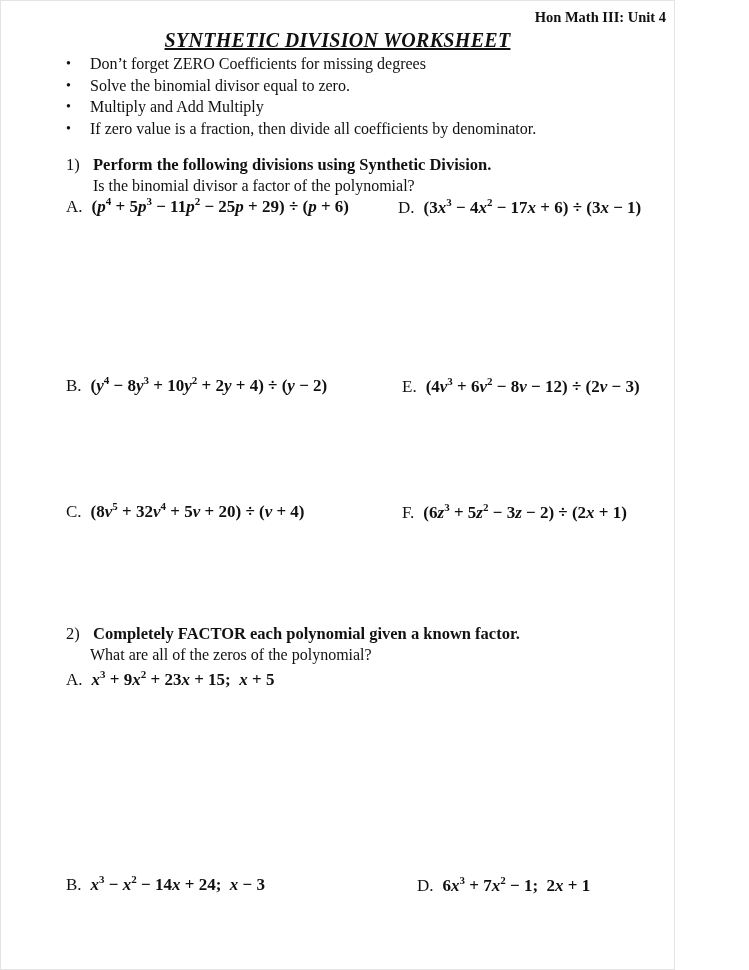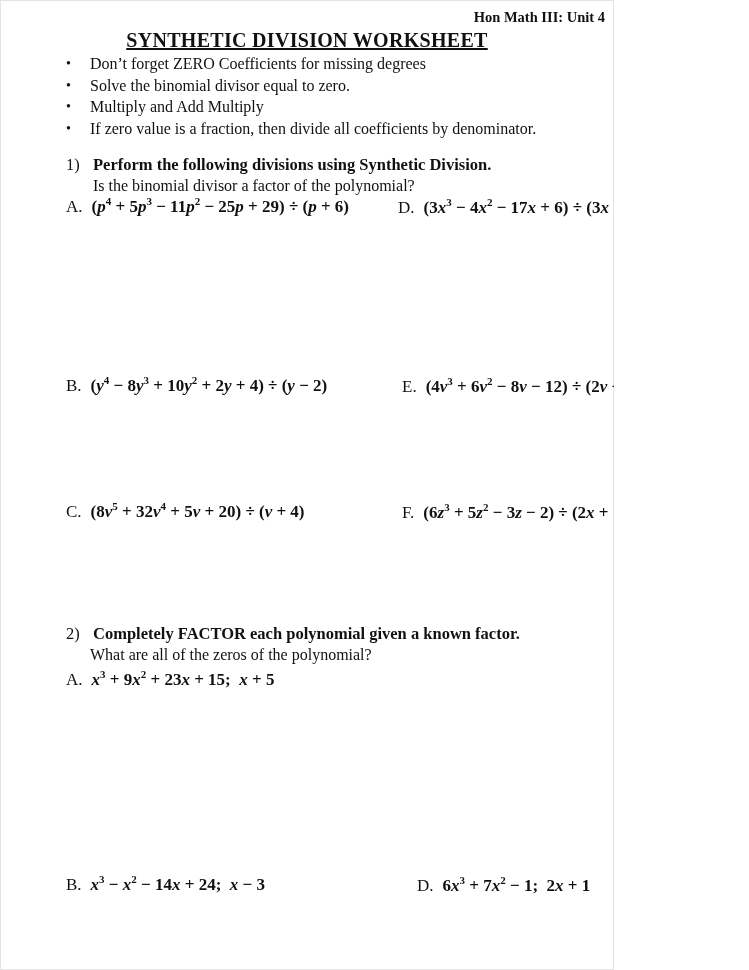--- a/index.html
+++ b/index.html
@@ -1,18 +1,18 @@
 <!DOCTYPE html>
 <html><head>
 <meta charset="utf-8">
 <style>
   html, body { margin: 0; padding: 0; background: #fff; }
   .page {
     position: relative;
-    width: 614px;
+    width: 675px;
     height: 970px;
     background: #ffffff;
     font-family: "Liberation Serif", serif;
     color: #111111;
     overflow: hidden;
     box-shadow: inset 0 0 0 1px #e4e4e4;
   }
   .course-label {
     position: absolute;
     top: 9px;
@@ -24,20 +24,21 @@
   .worksheet-title {
     position: absolute;
     top: 29px;
     left: 0;
     width: 100%;
     text-align: center;
     font-size: 20px;
     font-weight: bold;
     text-decoration: underline;
     letter-spacing: 0.3px;
+    font-style: italic;
   }
   .tips-list {
     position: absolute;
     top: 53px;
     left: 66px;
     right: 20px;
   }
   .tip-item {
     display: flex;
     align-items: flex-start;

